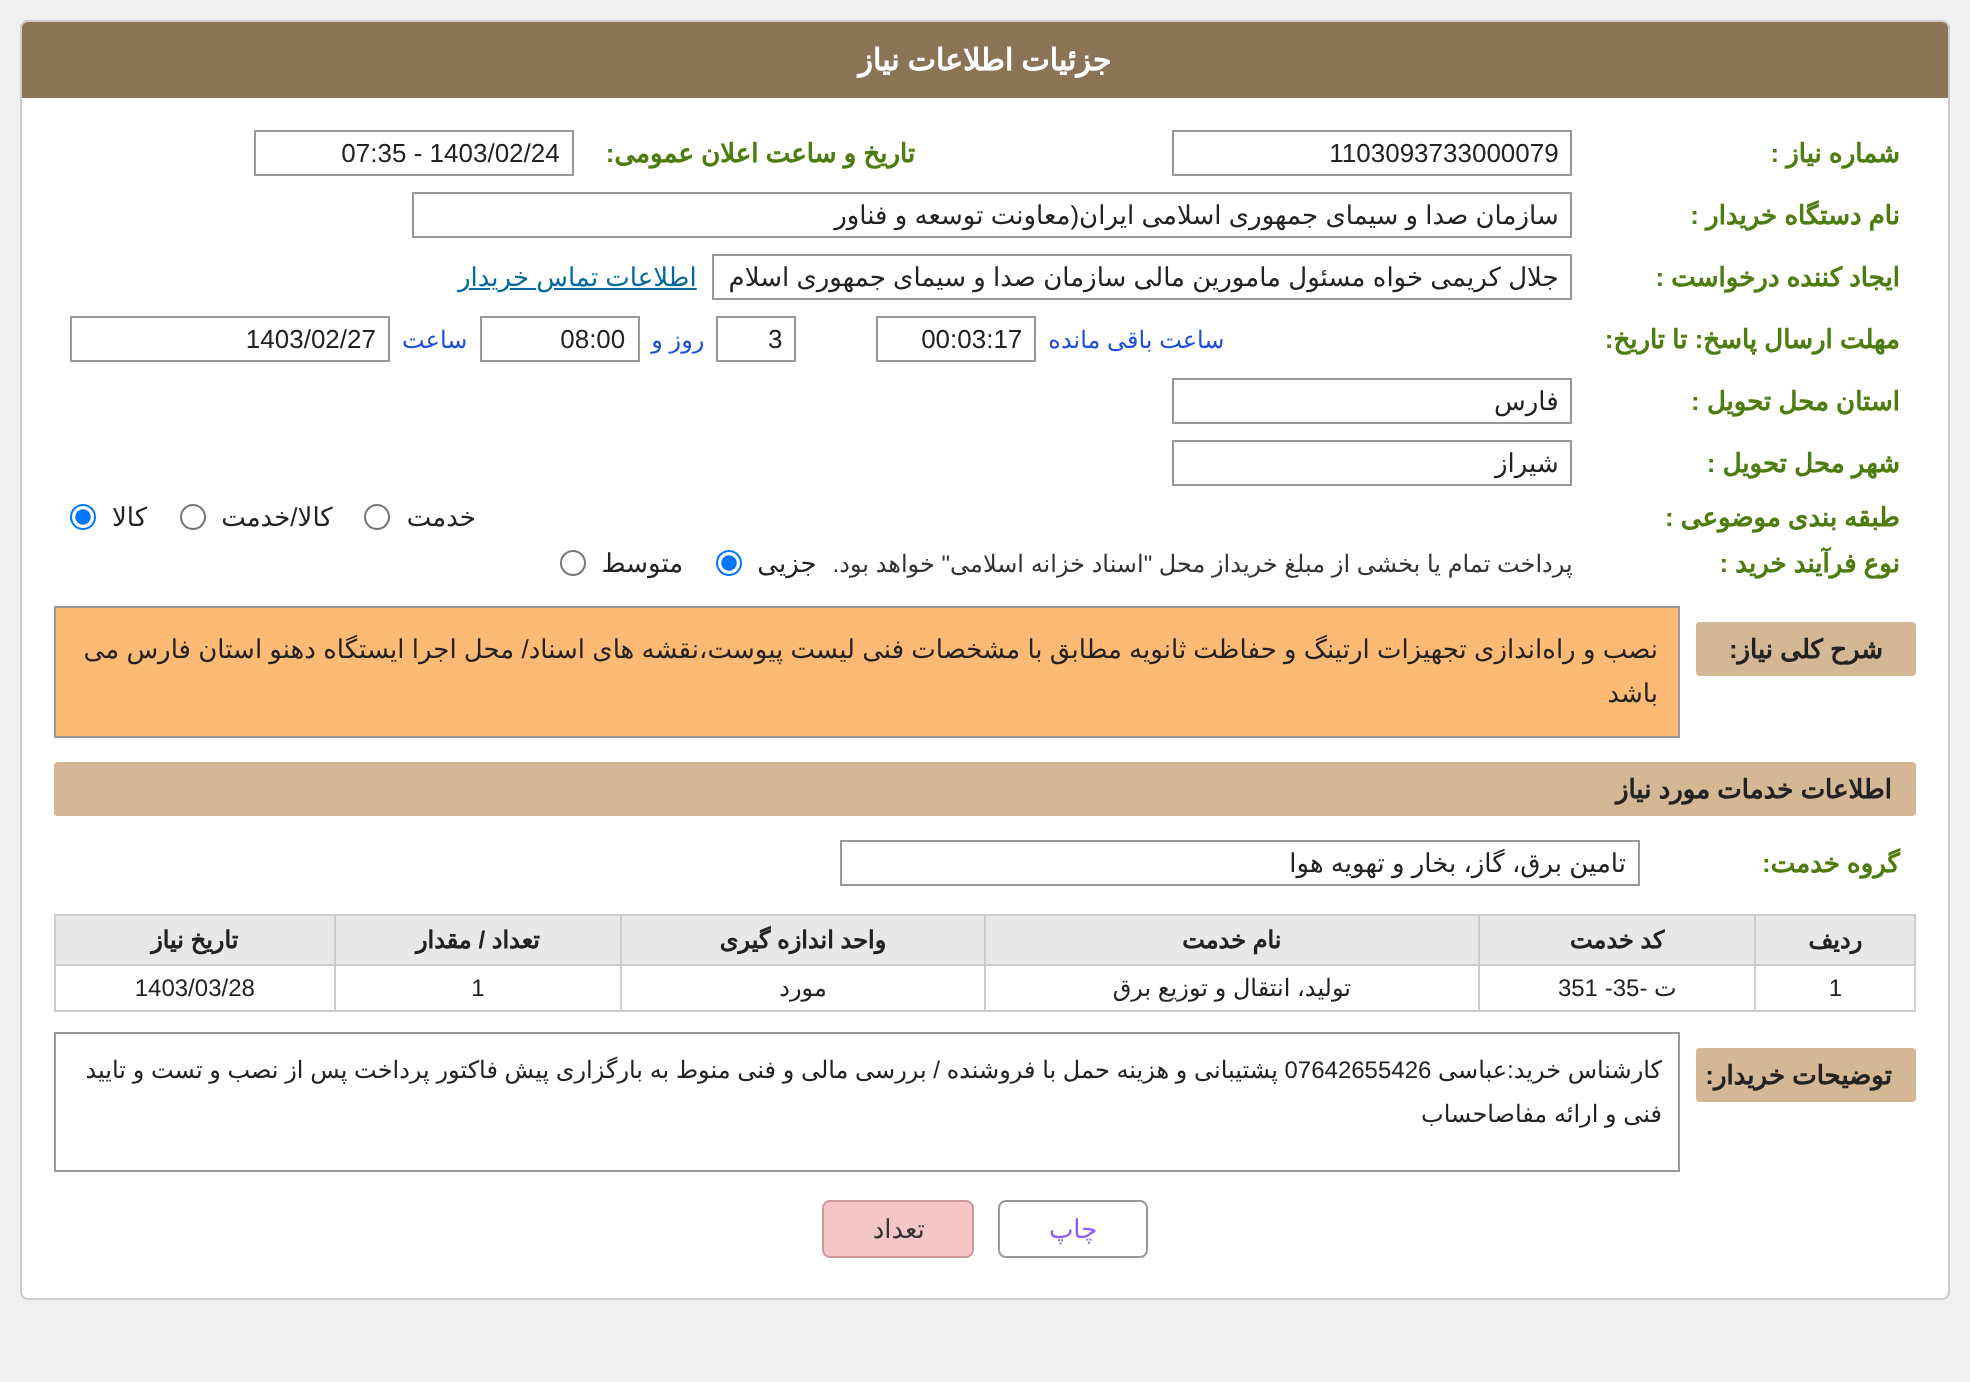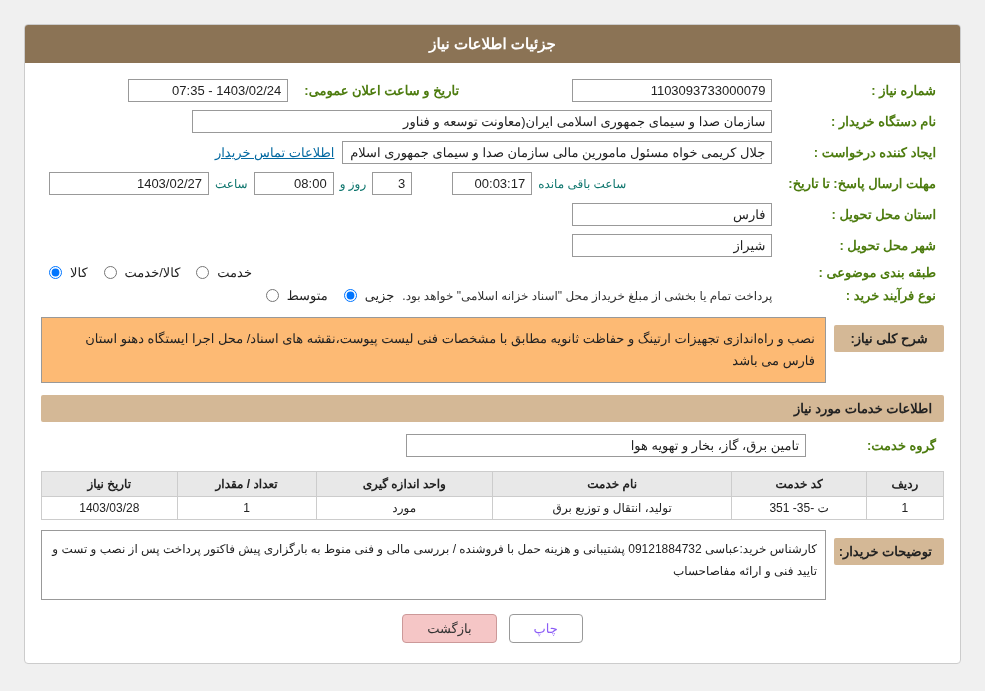--- a/index.html
+++ b/index.html
@@ -7,21 +7,21 @@
       font-family: Tahoma, Arial, sans-serif;
       background: #f0f0f0;
       direction: rtl;
       font-size: 13px;
       color: #222;
     }
     .page-container {
       width: 985px;
       min-height: 691px;
       background: #f0f0f0;
-      padding: 24px;
+      padding: 10px;
     }
     .main-card {
       background: #fff;
       border: 1px solid #ccc;
       border-radius: 4px;
       overflow: hidden;
     }
     .card-header {
       background: #8B7355;
       color: #fff;
@@ -88,21 +88,21 @@
       display: flex;
       align-items: center;
       gap: 8px;
     }
     .time-row {
       display: flex;
       align-items: center;
       gap: 6px;
       flex-direction: row-reverse;
     }
-    .small-label { font-size: 12px; color: #0f766e; }
+    .small-label { font-size: 12px; color: #1d4ed8; }
     .description-box {
       border: 1px solid #999;
       padding: 8px;
       min-height: 60px;
       text-align: right;
       background: #fdba74;
       width: 100%;
       font-size: 13px;
       line-height: 1.7;
     }
@@ -301,25 +301,25 @@
         <td>مورد</td>
         <td>1</td>
         <td>1403/03/28</td>
       </tr>
             </tbody>
         </table>
       </div>
 
       <div style="display:flex; align-items: flex-start; gap: 8px; margin-top: 10px;">
         <div class="section-header" style="white-space:nowrap; min-width:110px; text-align:center;">توضیحات خریدار:</div>
-        <div class="buyer-notes-box">کارشناس خرید:عباسی 09121884732
+        <div class="buyer-notes-box">کارشناس خرید:عباسی 07642655426
 پشتیبانی و هزینه حمل با فروشنده / بررسی مالی و فنی منوط به بارگزاری پیش فاکتور
 پرداخت پس از نصب و تست و تایید فنی و ارائه مفاصاحساب</div>
       </div>
 
       <div class="btn-row">
         <button class="btn btn-print">چاپ</button>
-        <button class="btn btn-back">بازگشت</button>
+        <button class="btn btn-back">تعداد</button>
       </div>
 
     </div>
   </div>
 </div>
 
 </body></html>

